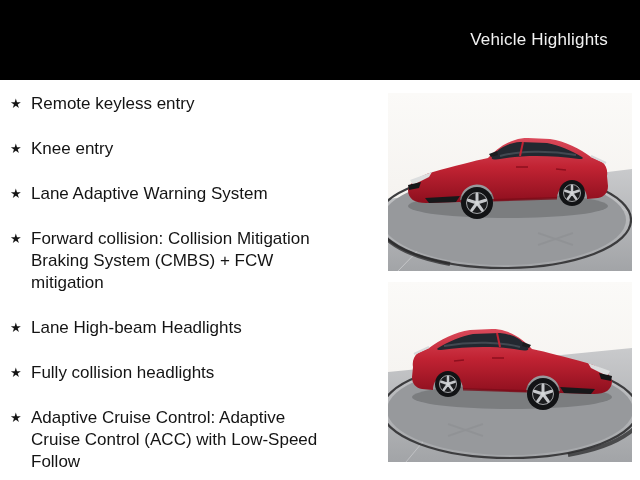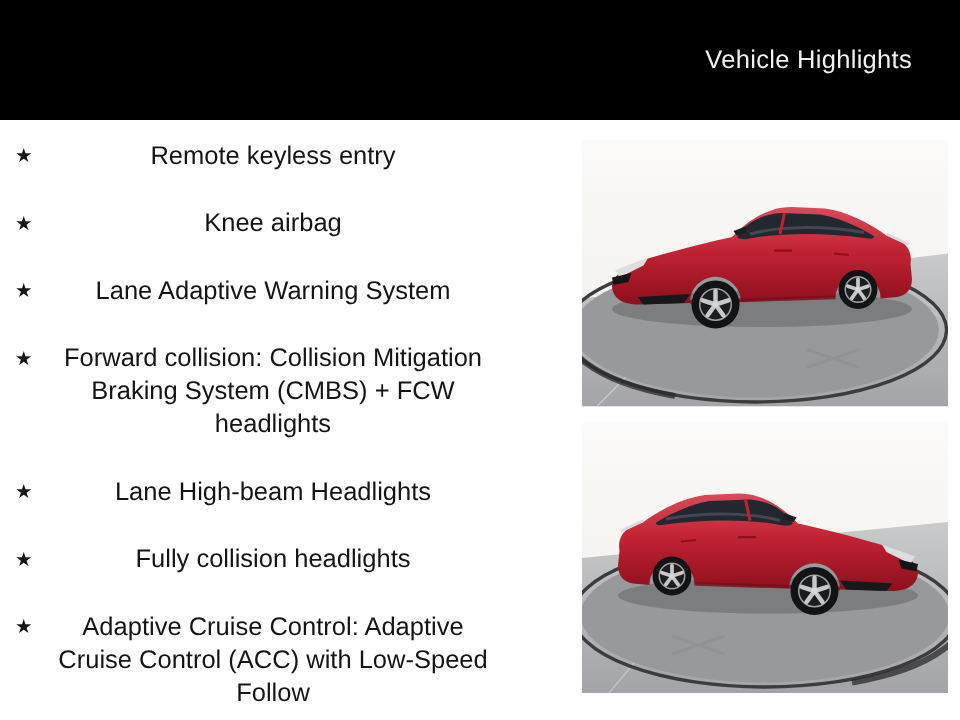--- a/index.html
+++ b/index.html
@@ -60,21 +60,21 @@
     line-height: 22px;
     color: var(--body-text, #141414);
   }
   .star {
     flex: 0 0 21px;
     width: 21px;
     font-size: 13px;
     line-height: 22px;
     color: var(--body-text, #141414);
   }
-  .feature-text { width: 302px; text-align: center; }
+  .feature-text { width: 302px; }
   .photos {
     position: absolute; left: 388px; top: 13px;
     width: 244px;
     display: flex; flex-direction: column;
   }
   .photo { margin: 0 0 11px 0; width: 244px; }
   .photo svg { display: block; }
 </style>
 </head>
 <body>
@@ -85,29 +85,29 @@
 
 <div class="content">
 
   <ul class="features">
     <li class="feature">
       <span class="star">★</span>
       <span class="feature-text">Remote keyless entry</span>
     </li>
     <li class="feature">
       <span class="star">★</span>
-      <span class="feature-text">Knee airbag</span>
+      <span class="feature-text">Knee entry</span>
     </li>
     <li class="feature">
       <span class="star">★</span>
       <span class="feature-text">Lane Adaptive Warning System</span>
     </li>
     <li class="feature">
       <span class="star">★</span>
-      <span class="feature-text">Forward collision: Collision Mitigation Braking System (CMBS) + FCW headlights</span>
+      <span class="feature-text">Forward collision: Collision Mitigation Braking System (CMBS) + FCW mitigation</span>
     </li>
     <li class="feature">
       <span class="star">★</span>
       <span class="feature-text">Lane High-beam Headlights</span>
     </li>
     <li class="feature">
       <span class="star">★</span>
       <span class="feature-text">Fully collision headlights</span>
     </li>
     <li class="feature">

